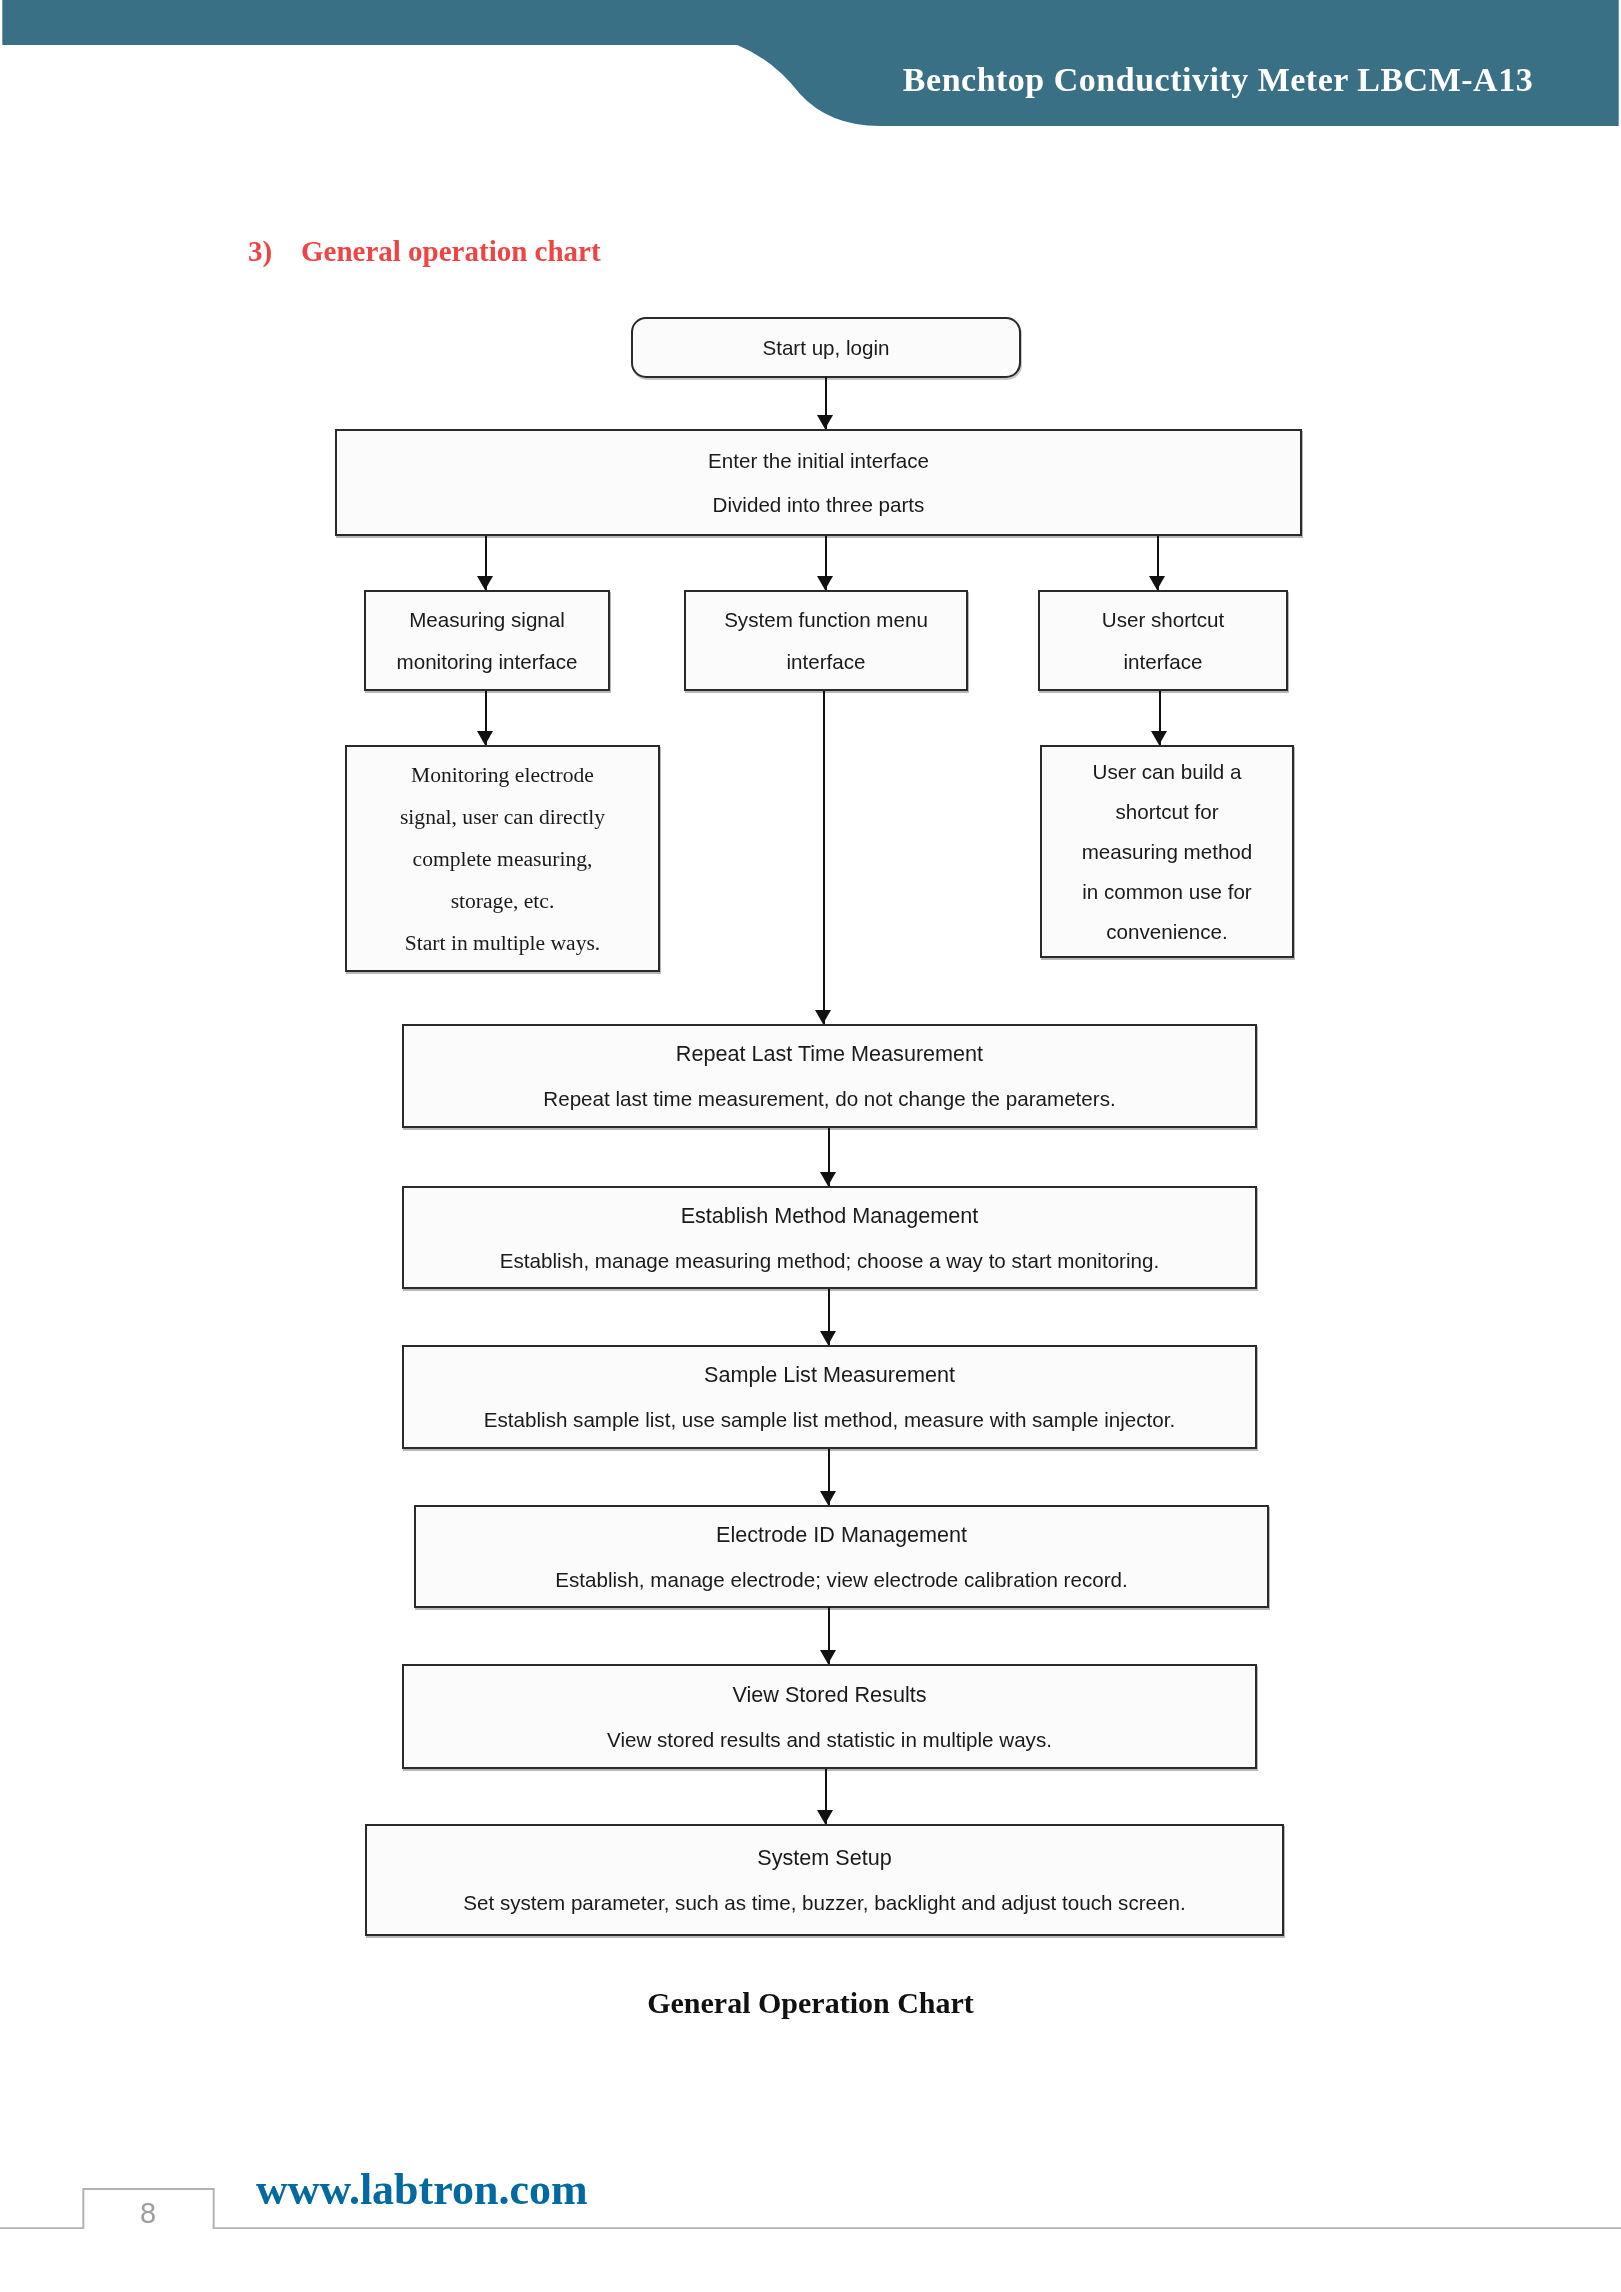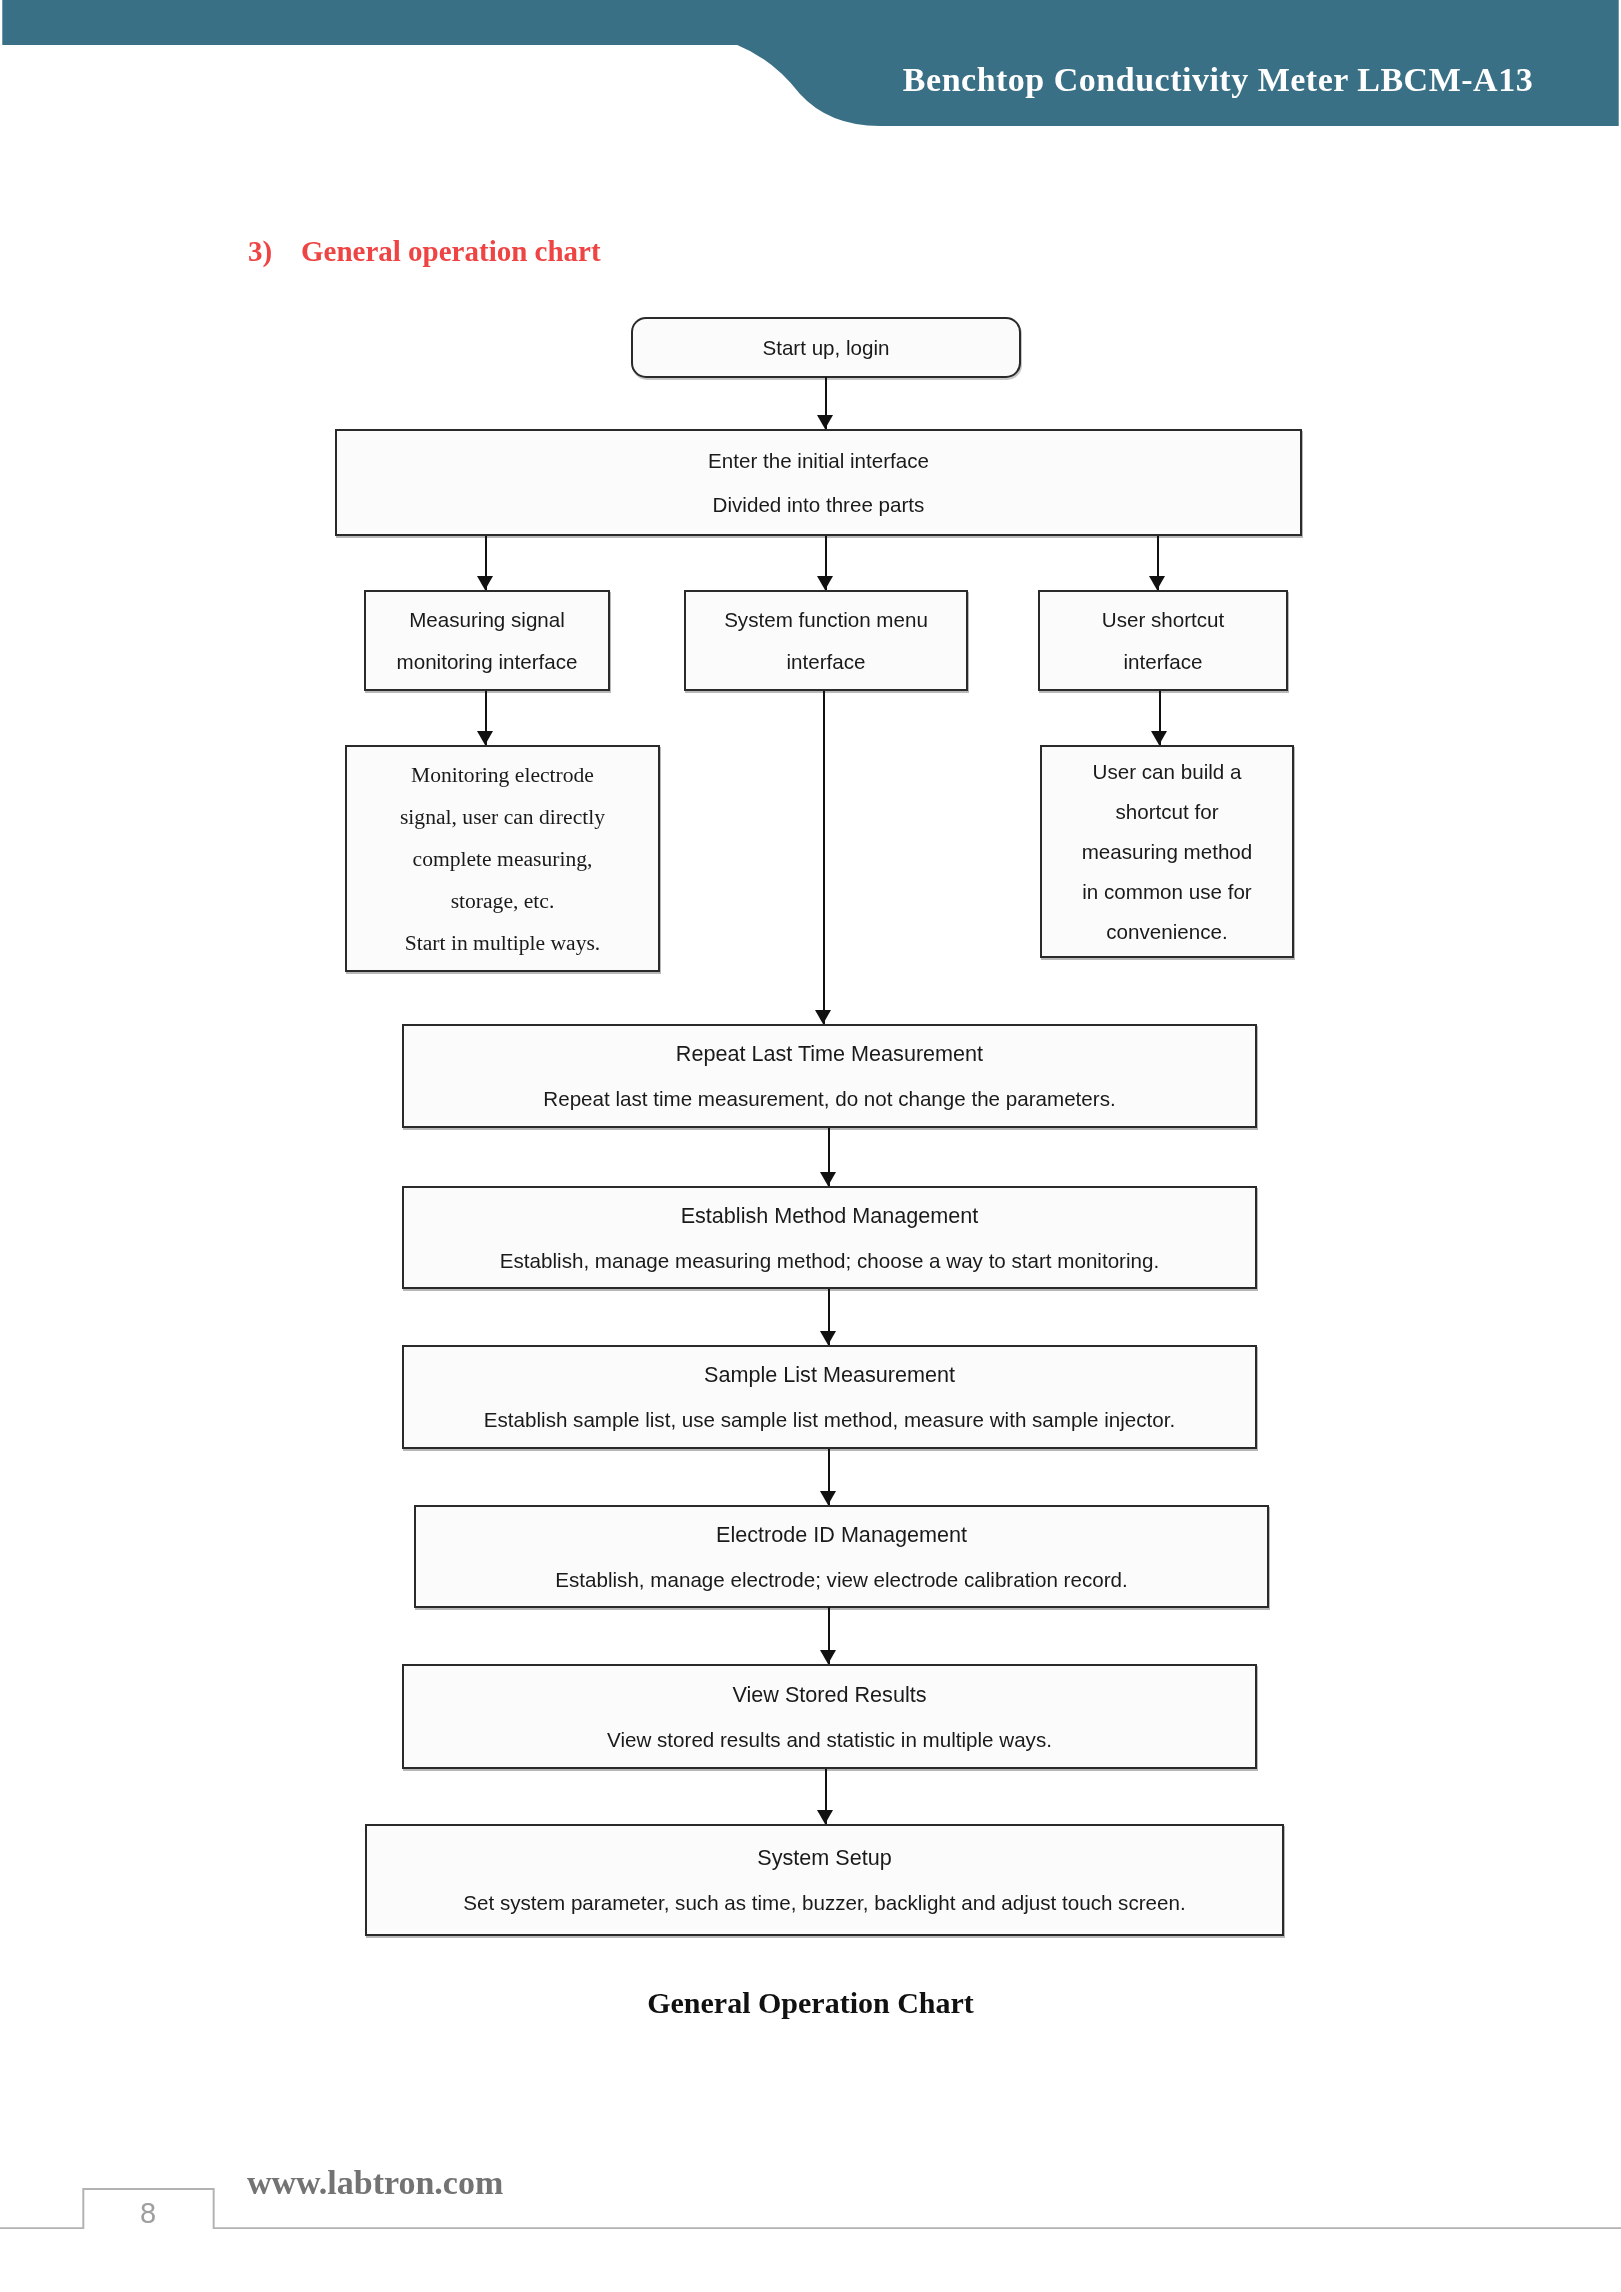--- a/index.html
+++ b/index.html
@@ -49,23 +49,23 @@
     position:absolute; left:0; top:1986px; width:1621px; text-align:center;
     font-family:"Liberation Serif", serif; font-weight:bold; font-size:30px; color:#111;
   }
   
   .footer-svg { position:absolute; left:0; top:2181px; }
   .page-num {
     position:absolute; left:83px; top:2197px; width:130px; text-align:center;
     font-size:29px; color:#9e9e9e;
   }
   .footer-url {
-    position:absolute; left:247px; top:2164px;
-    font-family:"Liberation Serif", serif; font-weight:bold; font-size:34px;
-    color:#737373; text-decoration:none;
+    position:absolute; left:256px; top:2164px;
+    font-family:"Liberation Serif", serif; font-weight:bold; font-size:44px;
+    color:#0369a1; text-decoration:none;
   }
 </style>
 </head>
 <body>
 
 <div class="page">
 
   <svg class="banner-svg" width="1621" height="129" viewBox="0 0 1654 132">
     <path d="M0 0 H1654 V129 H898 Q846 129 816 96 Q789 61 752 46 L0 46 Z" fill="#397086"></path>
   </svg>

